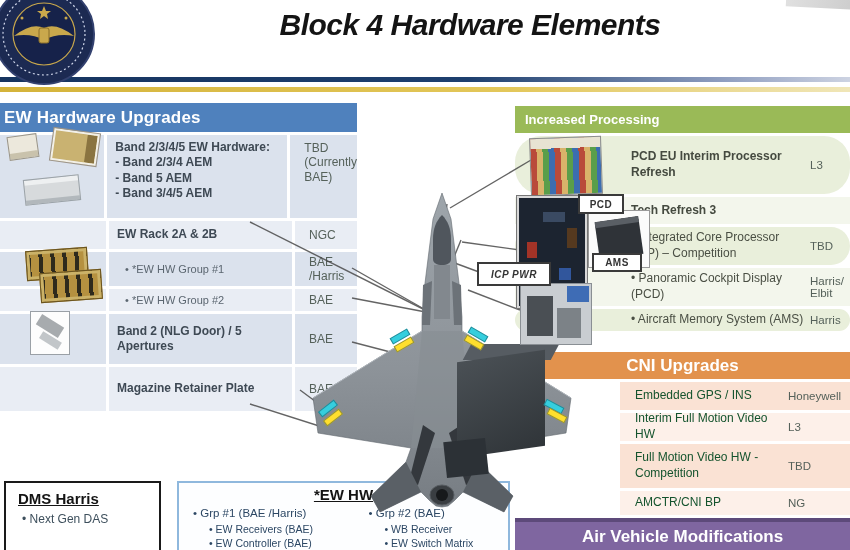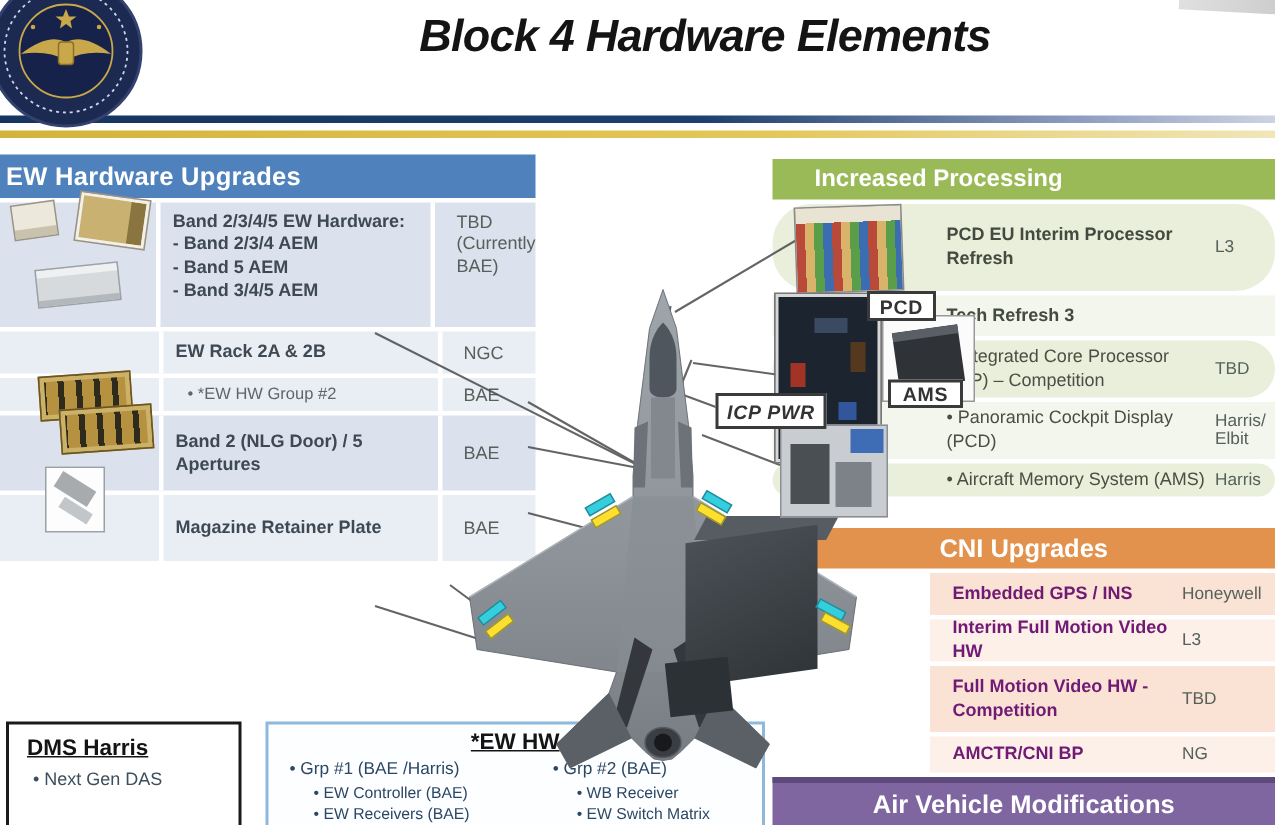--- a/index.html
+++ b/index.html
@@ -49,35 +49,35 @@
     background-image:repeating-linear-gradient(90deg,#2e2a1c 0 4px,#b59140 4px 12px);
     box-shadow:inset 0 0 0 3px #cbb268;}
   .hw-card1{left:26px;top:146px;transform:rotate(-4deg);}
   .hw-card2{left:40px;top:168px;transform:rotate(-4deg);}
   .hw-nlg{left:30px;top:208px;width:40px;height:44px;background:#fdfdfd;border:1px solid #9aa0a6;}
   .hw-nlg i{position:absolute;left:6px;top:8px;width:26px;height:12px;background:#a7abae;
     transform:rotate(32deg);display:block;box-shadow:8px 12px 0 -2px #c2c6c9;}
 
   
   .gpanel{position:absolute;left:515px;top:106px;width:335px;z-index:8;}
-  .gheader{height:27px;background:#9aba57;color:#fff;font-weight:bold;font-size:16px;
-    line-height:27px;padding-left:28px;}
+  .gheader{height:27px;background:#9aba57;color:#fff;font-weight:bold;font-size:13px;
+    line-height:27px;padding-left:10px;}
   .grow{display:flex;margin-top:3px;align-items:center;padding-left:116px;box-sizing:border-box;}
   .grow .g-item{width:174px;font-size:12px;color:#4a4f44;line-height:1.3;}
   .grow .g-item.b{font-weight:bold;color:#454a40;}
   .grow .g-sup{width:40px;margin-left:auto;font-size:11.5px;color:#55615a;}
   .gShadeA{background:#e9efdb;border-radius:26px;}
   .gShadeB{background:#f3f6ec;}
 
   
   .cpanel{position:absolute;left:515px;top:352px;width:335px;z-index:8;}
   .cheader{height:27px;background:#e2924d;color:#fff;font-weight:bold;font-size:17px;
     line-height:27px;text-align:center;}
   .crow{display:flex;margin-top:3px;align-items:center;margin-left:105px;padding-left:15px;box-sizing:border-box;}
-  .crow .c-item2{width:150px;font-size:12px;font-weight:bold;color:#701a75;line-height:1.3;}
+  .crow .c-item2{width:150px;font-size:12px;font-weight:normal;color:#14532d;line-height:1.3;}
   .crow .c-sup2{width:62px;margin-left:auto;font-size:11.5px;color:#55615a;}
   .cShadeA{background:#fae2d4;}
   .cShadeB{background:#fdf0e9;}
 
   
   .avm{position:absolute;left:515px;top:518px;width:335px;height:34px;z-index:8;
     background:#7f66a0;border-top:4px solid #5d4a7a;color:#fff;font-weight:bold;font-size:17px;
     text-align:center;line-height:30px;box-sizing:border-box;}
 
   
@@ -114,21 +114,21 @@
   .ph-cockpit .r4{left:48px;top:30px;width:10px;height:20px;background:#55391f;}
   .ph-ams{left:588px;top:210px;width:62px;height:58px;background:#fbfbfb;border:1px solid #999;}
   .ph-ams i{position:absolute;left:8px;top:8px;width:44px;height:38px;background:#2f3338;display:block;
     transform:rotate(-8deg);box-shadow:inset 0 6px 0 #5a5f65;}
   .ph-icp{left:520px;top:283px;width:72px;height:62px;background:#c9cdd1;border:1px solid #8a8f94;}
   .ph-icp i{position:absolute;display:block;}
   .ph-icp .d1{left:6px;top:12px;width:26px;height:40px;background:#4a4f54;}
   .ph-icp .d2{left:36px;top:24px;width:24px;height:30px;background:#7c8287;}
   .ph-icp .d3{right:2px;top:2px;width:22px;height:16px;background:#3e6cb5;}
   .lblbox{position:absolute;z-index:27;background:#fff;border:2px solid #3a3a3a;color:#333;
-    font-size:13px;font-weight:bold;text-align:center;letter-spacing:.5px;box-sizing:border-box;
+    font-size:10px;font-weight:bold;text-align:center;letter-spacing:.5px;box-sizing:border-box;
     display:flex;align-items:center;justify-content:center;}
   .lbl-pcd{left:578px;top:194px;width:46px;height:20px;}
   .lbl-ams{left:592px;top:253px;width:50px;height:19px;}
   .lbl-icp{left:477px;top:262px;width:74px;height:24px;font-style:italic;}
 
   
   .rack{position:absolute;left:445px;top:344px;width:125px;height:130px;z-index:24;pointer-events:none;}
   .rack .face{position:absolute;left:12px;top:12px;width:88px;height:96px;
     background:linear-gradient(160deg,#4a5055,#303539);transform:skewY(-8deg);}
   .rack .top{position:absolute;left:12px;top:0;width:88px;height:16px;background:#565c62;
@@ -197,20 +197,29 @@
     <div class="lrow shadeB" style="height:28px">
       <div class="c-img"></div>
       <div class="c-item">
         <div class="item-txt">EW Rack 2A &amp; 2B</div>
       </div>
       <div class="c-sup">
         <div class="sup-txt">NGC</div>
       </div>
     </div>
 
+    <div class="lrow shadeA" style="height:34px">
+      <div class="c-img"></div>
+      <div class="c-item">
+        <div class="sub-txt">•   *EW HW Group #1</div>
+      </div>
+      <div class="c-sup">
+        <div class="sup-txt">BAE /Harris</div>
+      </div>
+    </div>
 
     <div class="lrow shadeB" style="height:22px">
       <div class="c-img"></div>
       <div class="c-item">
         <div class="sub-txt">•   *EW HW Group #2</div>
       </div>
       <div class="c-sup">
         <div class="sup-txt">BAE</div>
       </div>
     </div>
@@ -297,22 +306,22 @@
   <div class="dmsbox">
     <div class="dms-title">DMS Harris</div>
     <div class="dms-item">•   Next Gen DAS</div>
   </div>
 
   <div class="ewhwbox">
     <div class="ewhw-title">*EW HW</div>
     <div class="ewhw-cols">
       <div class="ewhw-col1">
         <div class="grp-head">•   Grp #1 (BAE /Harris)</div>
+        <div class="grp-sub">•   EW Receivers (BAE)</div>
         <div class="grp-sub">•   EW Controller (BAE)</div>
-        <div class="grp-sub">•   EW Receivers (BAE)</div>
       </div>
       <div class="ewhw-col2">
         <div class="grp-head">•   Grp #2 (BAE)</div>
         <div class="grp-sub">•   WB Receiver</div>
         <div class="grp-sub">•   EW Switch Matrix</div>
       </div>
     </div>
   </div>
 
   <div class="rack">

